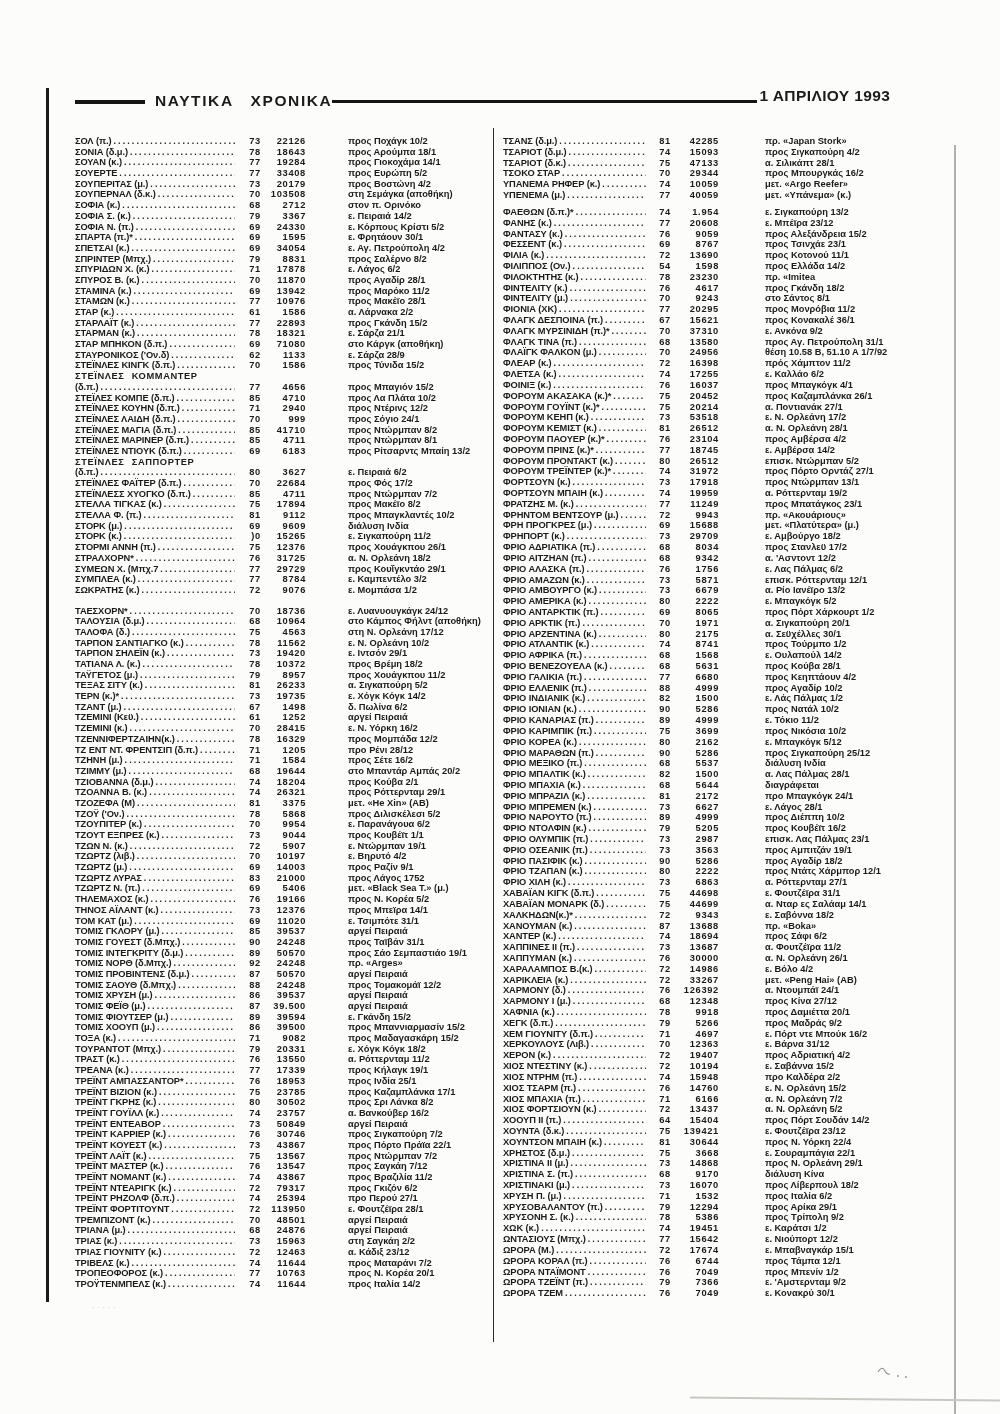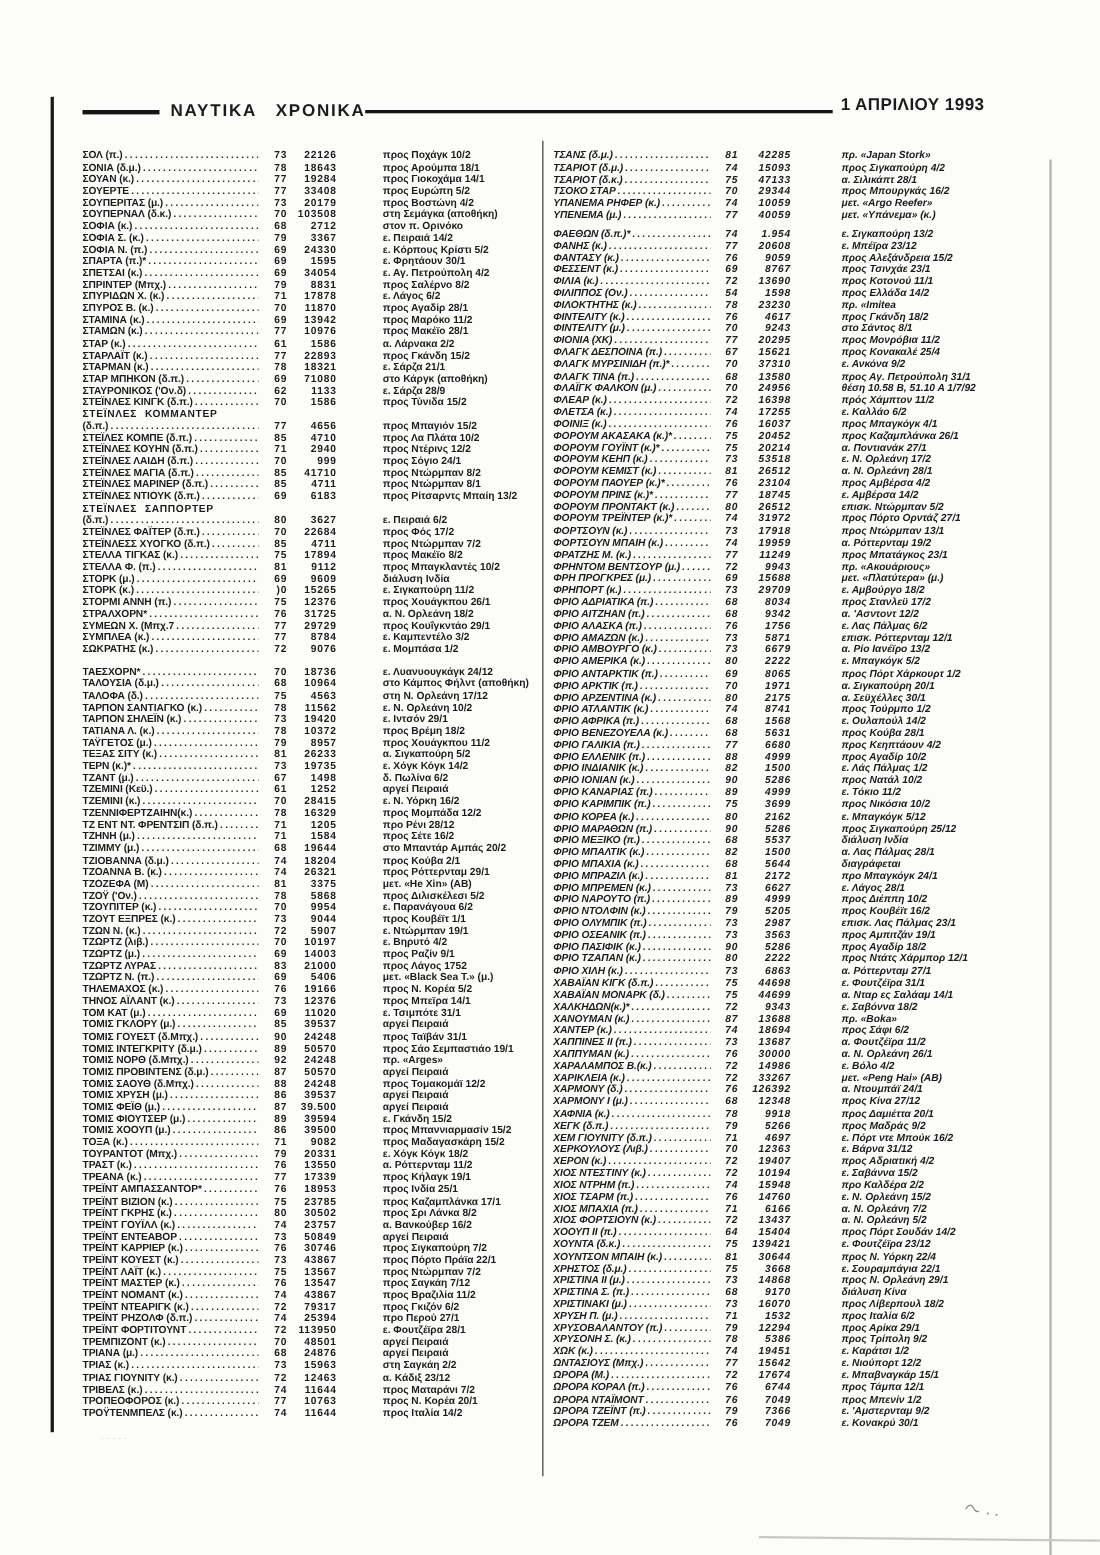--- a/index.html
+++ b/index.html
@@ -3,35 +3,35 @@
 <meta charset="utf-8">
 <style>
   html,body{margin:0;padding:0;background:#e9e9e6;}
   .page{position:relative;width:1000px;height:1414px;background:#fcfcfa;overflow:hidden;
         font-family:"Liberation Sans", sans-serif;color:#1b1b1b;}
   
   .hdr-dash{position:absolute;left:75px;top:100px;width:70px;height:4px;background:#151515;}
   .hdr-title{position:absolute;left:155px;top:92px;font-size:15.5px;font-weight:700;
              letter-spacing:1.6px;word-spacing:11px;white-space:nowrap;}
   .hdr-rule{position:absolute;left:332px;top:100px;width:425px;height:3.2px;background:#151515;}
-  .hdr-date{position:absolute;left:755px;top:87px;width:140px;text-align:right;
+  .hdr-date{position:absolute;left:755px;top:87px;width:140px;text-align:center;
             font-size:15.5px;font-weight:700;letter-spacing:.4px;white-space:nowrap;}
   
   .left-border{position:absolute;left:46px;top:88px;width:3.2px;height:1214px;background:#1a1a1a;}
   .col-divider{position:absolute;left:493px;top:128px;width:1.4px;height:1214px;background:#2a2a2a;}
   .right-edge{position:absolute;left:954px;top:145px;width:1.6px;height:1269px;background:#a0a59b;opacity:.85;}
   .bottom-shadow{position:absolute;left:690px;top:1398px;width:310px;height:1.6px;background:#c9c9c4;
                  transform:rotate(.6deg);}
   .artifact-dots{position:absolute;left:92px;top:1301px;font-size:8px;color:#c3c3be;letter-spacing:3px;}
   .squiggle{position:absolute;left:876px;top:1366px;}
   
   .cols{position:absolute;left:0;top:136px;width:1000px;}
   .col{position:absolute;top:0;}
   #col0{left:75px;width:432px;}
-  #col1{left:503px;width:440px;font-style:italic;}
+  #col1{left:503px;width:440px;}
   .row{display:flex;align-items:baseline;height:10.7px;line-height:10.7px;
        font-size:9.3px;font-weight:700;white-space:nowrap;}
   #col1 .row{height:10.82px;line-height:10.82px;}
   .gaprow{height:10px;}
   #col1 .gaprow{height:6px;}
   .nm{flex:0 0 auto;letter-spacing:-.1px;}
   .nm.only{letter-spacing:.6px;word-spacing:4px;}
   .leader{flex:1 1 0;min-width:0;overflow:hidden;letter-spacing:2.1px;color:#222;
           padding-left:2px;font-size:9px;}
   .leader::after{content:"................................................................";}
@@ -913,21 +913,21 @@
           <span class="leader"></span>
           <span class="yr">77</span>
           <span class="tn">20295</span>
           <span class="ds">προς Μονρόβια 11/2</span>
         </div>
         <div class="row">
           <span class="nm">ΦΛΑΓΚ ΔΕΣΠΟΙΝΑ (π.)</span>
           <span class="leader"></span>
           <span class="yr">67</span>
           <span class="tn">15621</span>
-          <span class="ds">προς Κονακαλέ 25/4</span>
+          <span class="ds">προς Κονακαλέ 36/1</span>
         </div>
         <div class="row">
           <span class="nm">ΦΛΑΓΚ ΜΥΡΣΙΝΙΔΗ (π.)*</span>
           <span class="leader"></span>
           <span class="yr">70</span>
           <span class="tn">37310</span>
           <span class="ds">ε. Ανκόνα 9/2</span>
         </div>
         <div class="row">
           <span class="nm">ΦΛΑΓΚ ΤΙΝΑ (π.)</span>

